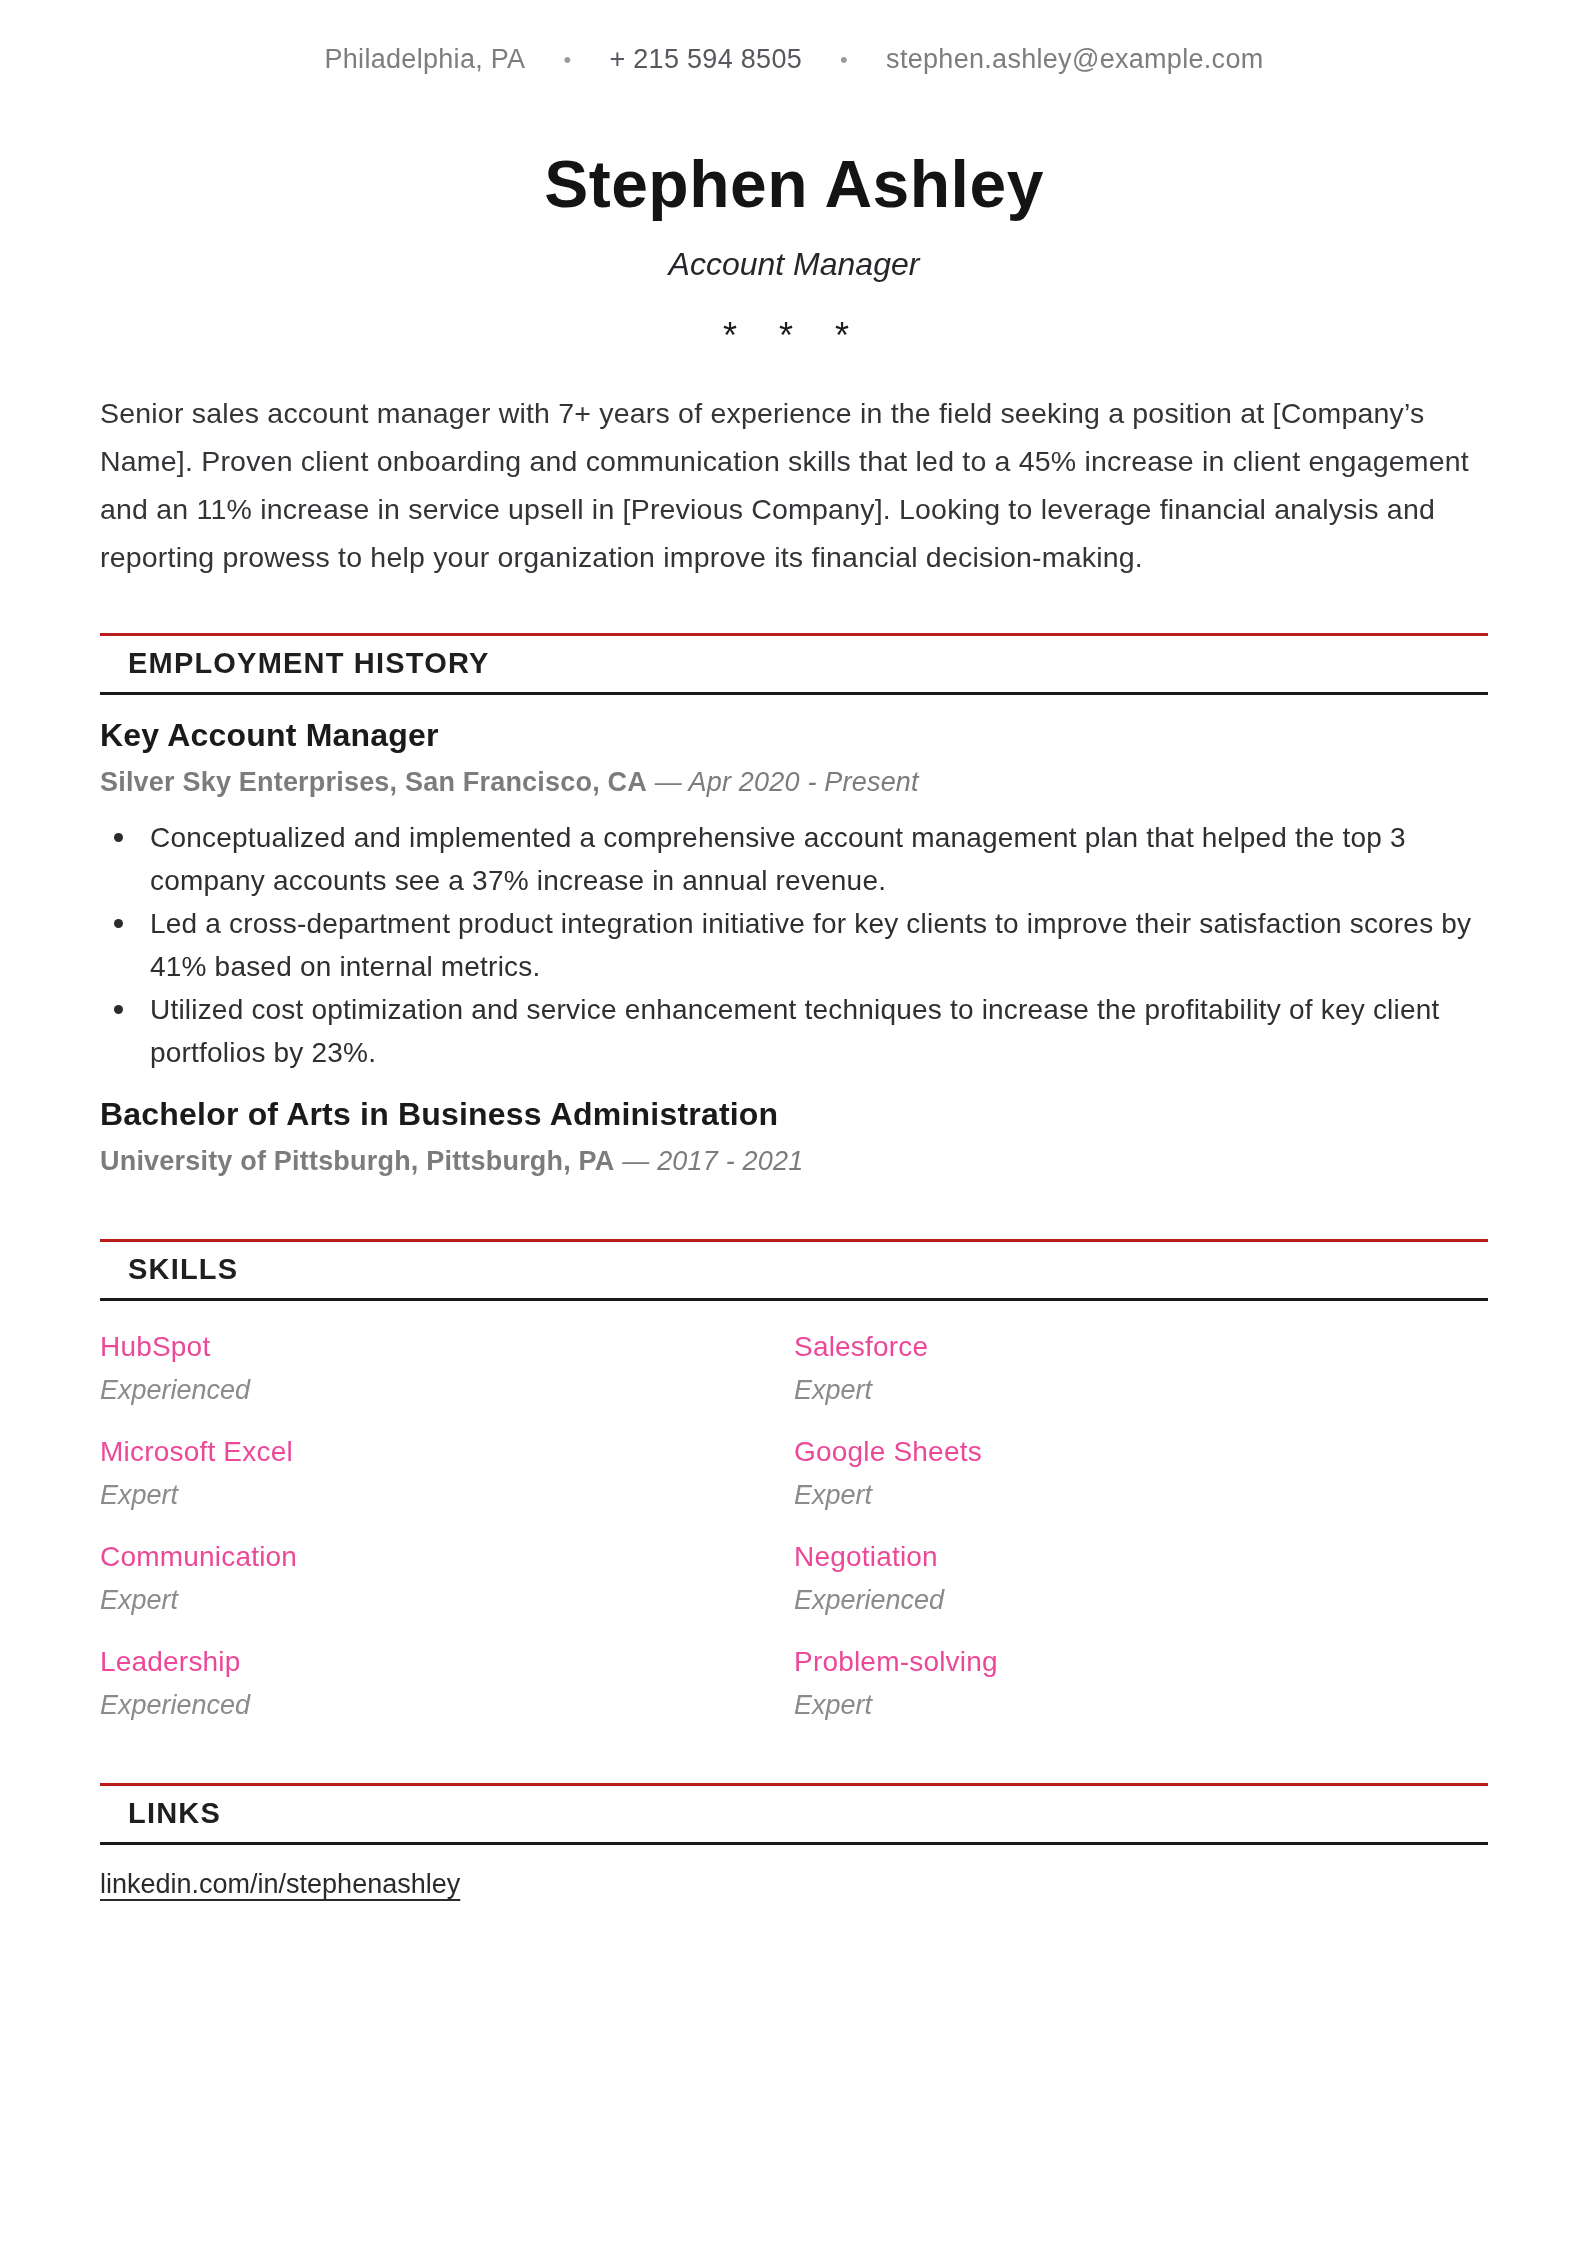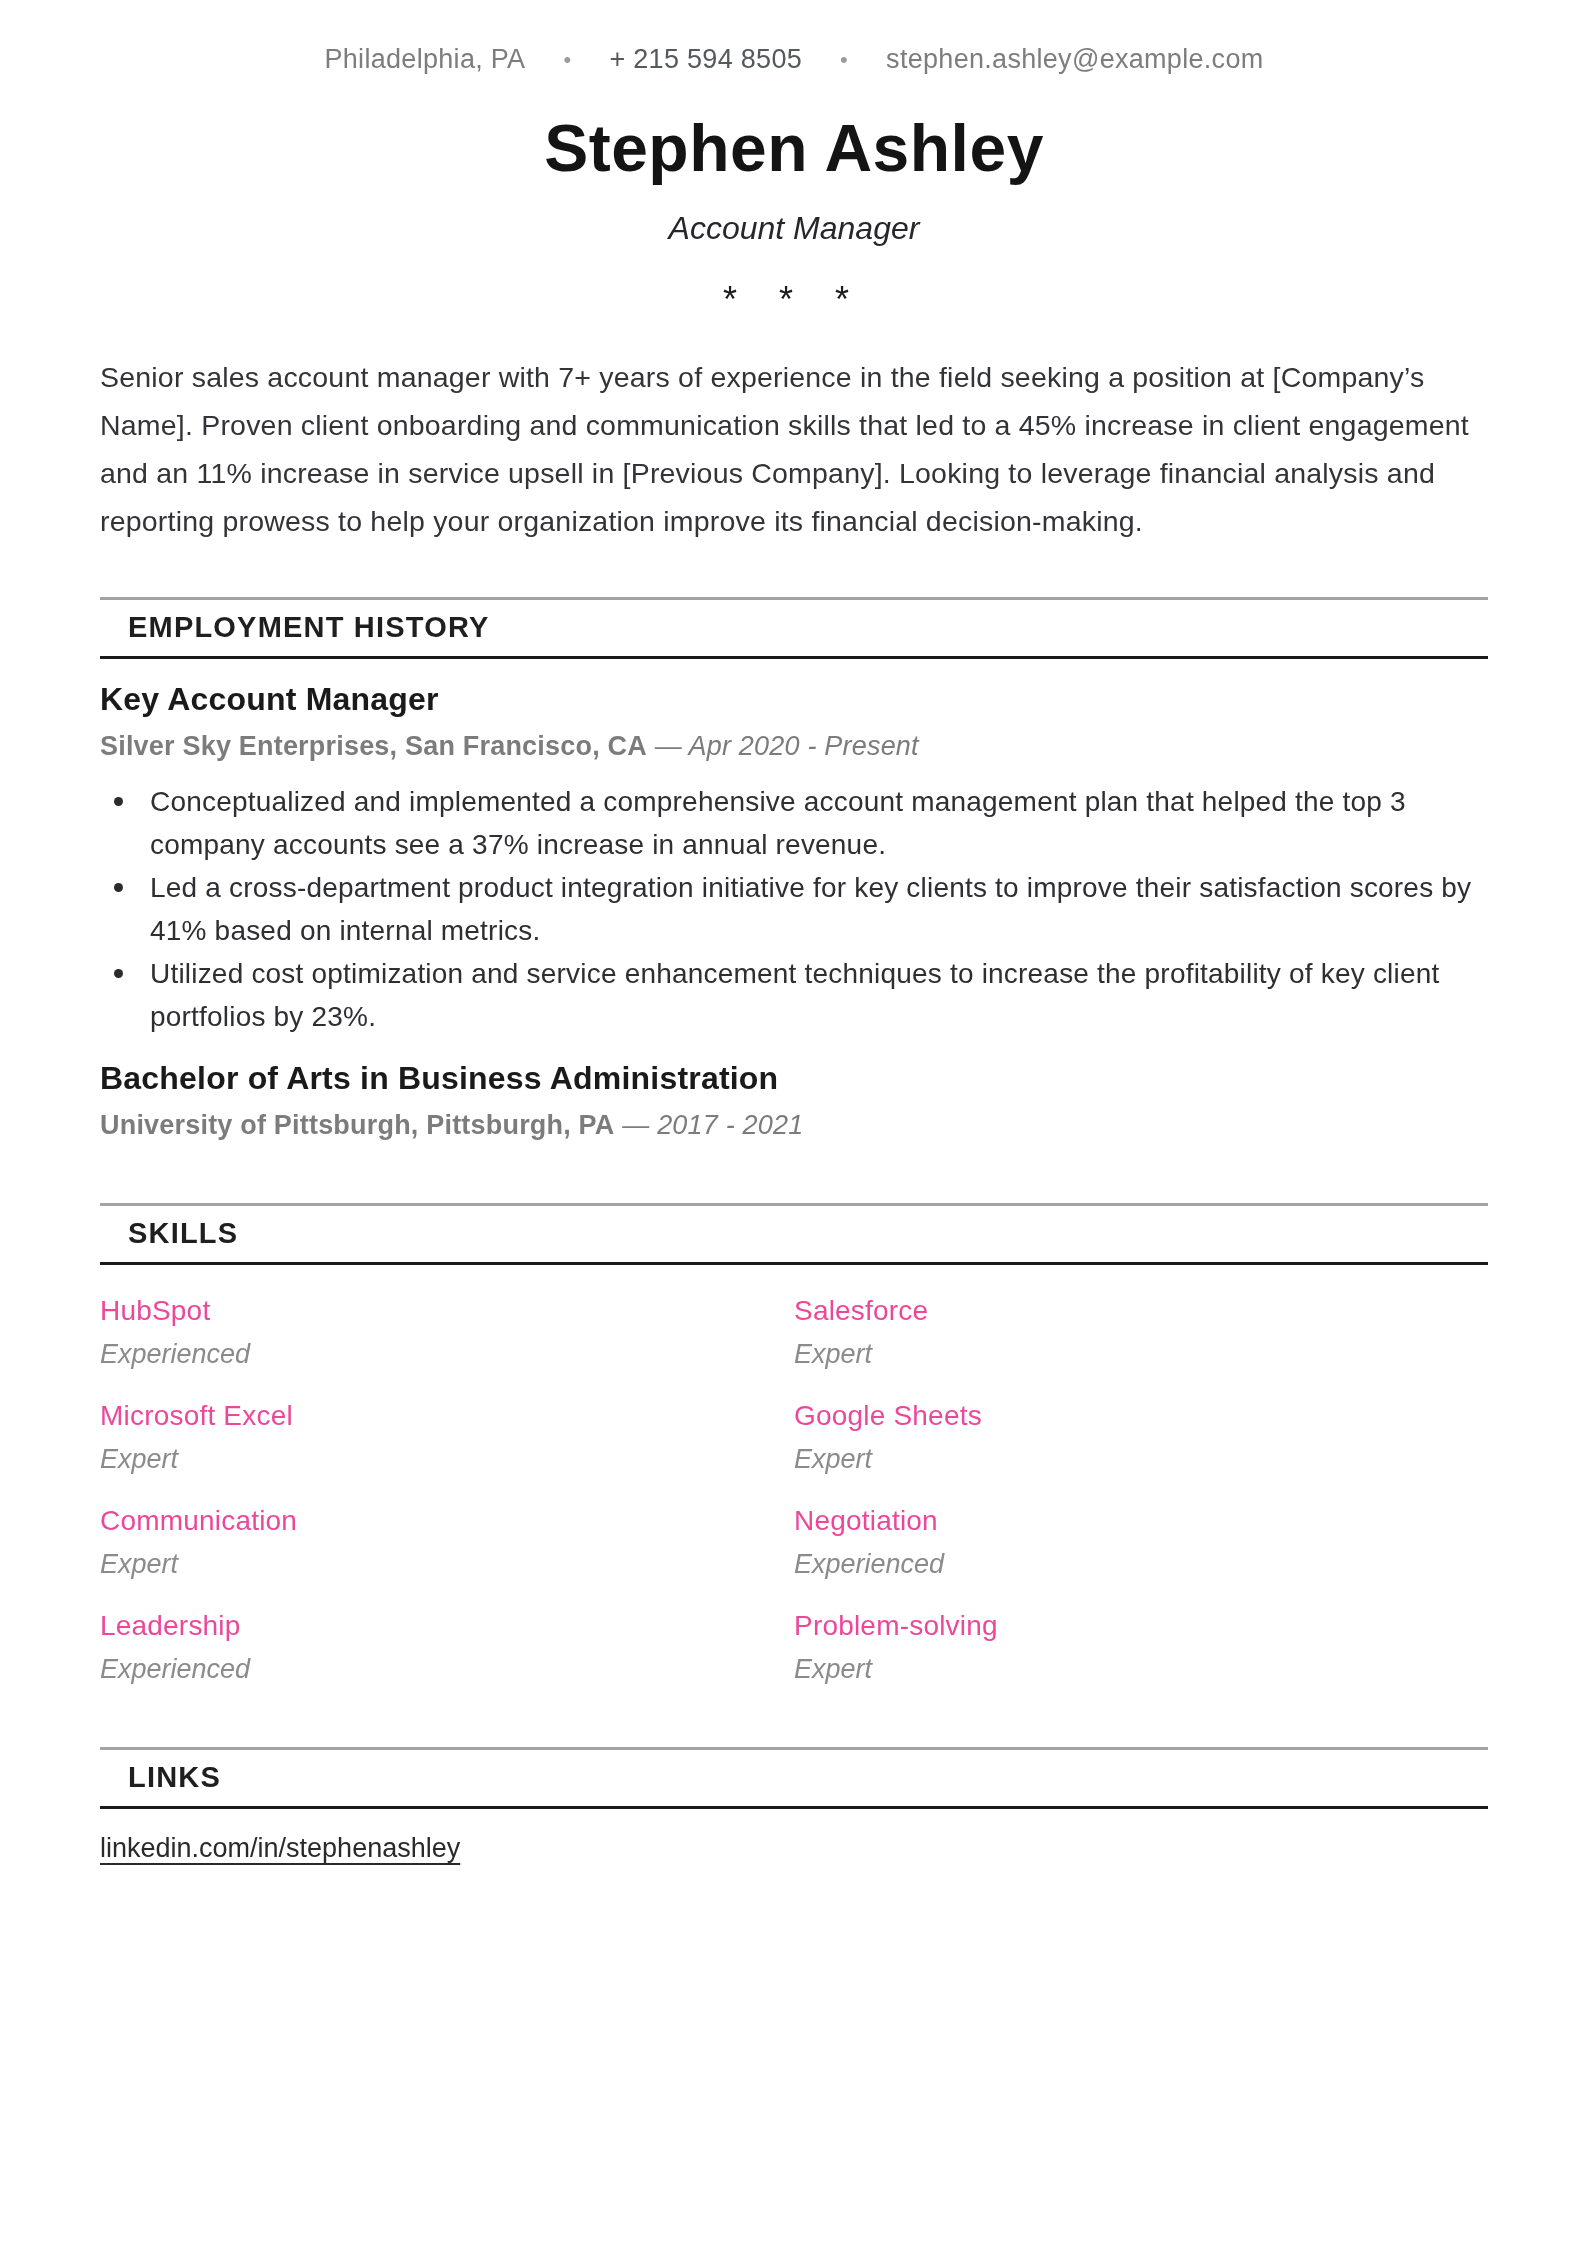--- a/index.html
+++ b/index.html
@@ -26,21 +26,21 @@
     gap: 38px;
     font-size: 27px;
     color: #7d7d7d;
     letter-spacing: 0.3px;
   }
   .contact .phone { color: #55585c; }
   .contact .dot { color: #9b9b9b; font-size: 22px; }
 
   
   .name {
-    margin-top: 36px;
+    margin-top: 72px;
     text-align: center;
     font-size: 66px;
     font-weight: 700;
     color: #141414;
     letter-spacing: 0.5px;
     line-height: 1.15;
   }
   .role-title {
     margin-top: 22px;
     text-align: center;
@@ -65,21 +65,21 @@
     max-width: 1392px;
     font-size: 28.5px;
     line-height: 48px;
     color: #333437;
     letter-spacing: 0.2px;
   }
 
   
   .section-heading {
     margin-top: 52px;
-    border-top: 3px solid #a3a3a3;
+    border-top: 3px solid #b91c1c;
     border-bottom: 3px solid #1a1a1a;
     padding: 11px 0 12px 28px;
   }
   .section-heading h2 {
     font-size: 29px;
     font-weight: 700;
     letter-spacing: 1.2px;
     color: #1f1f1f;
   }
   .section-heading.tight { margin-top: 62px; }

